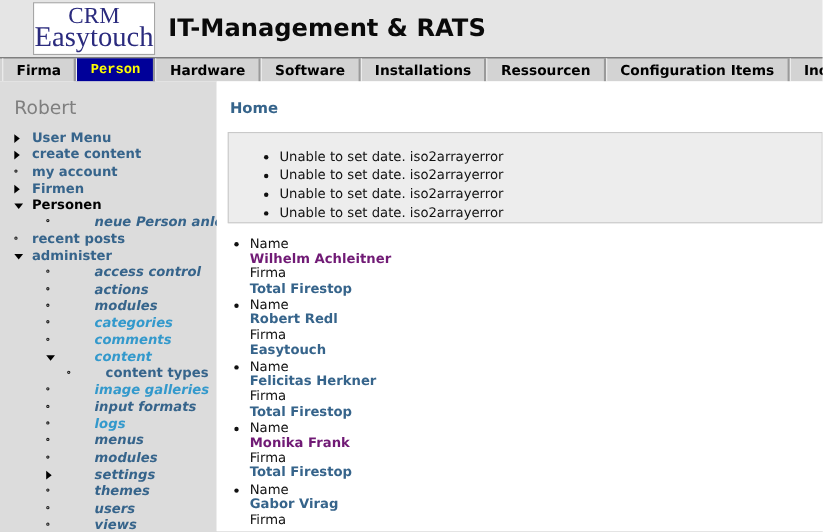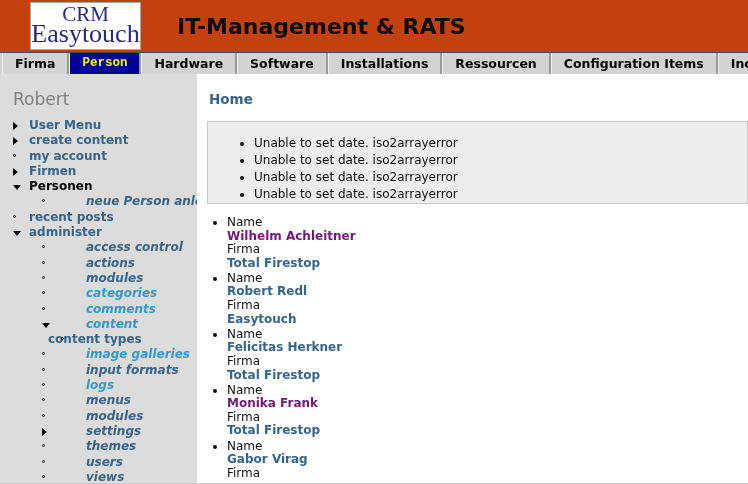--- a/index.html
+++ b/index.html
@@ -1,21 +1,21 @@
 <!DOCTYPE html>
 <html><head>
 <meta charset="utf-8">
 <style>
   * { margin:0; padding:0; box-sizing:border-box; }
   html,body { background:#fff; }
   body { font-family:"DejaVu Sans","Liberation Sans",sans-serif; }
   .screen { position:relative; width:748px; height:484px; overflow:hidden; background:#fff; border-bottom:1px solid #ccc; }
 
   
-  .hdr { height:52px; background:#c2410c; display:flex; align-items:center; position:relative;padding-left:24px; }
+  .hdr { height:52px; background:#e5e5e5; display:flex; align-items:center; position:relative; }
   .logo { position:absolute; left:30px; top:2px; width:111px; height:48px; background:#fff;
           border:1px solid #a6a6a6; text-align:center; color:#2b2b7e;
           font-family:"Liberation Serif","DejaVu Serif",serif; overflow:hidden; }
   .logo-top { font-size:21px; line-height:20px; margin-top:1px; }
   .logo-bottom { font-size:26px; line-height:24px; margin-top:-2px; }
   .title { margin-left:153px; font-size:22px; font-weight:bold; color:#0a0a0a; letter-spacing:0px; }
 
   
   .tabs { height:22px; background:#d3d3d3; border-top:1px solid #4a4a4a; display:flex; align-items:stretch; padding-left:2px; }
   .tab { font-size:12.5px; font-weight:bold; color:#000; padding:3px 12px 0 12px;
@@ -23,21 +23,21 @@
   .tab.active { background:#000099; color:#ffff00;font-family:Liberation Mono, monospace; }
 
   
   .bodywrap { display:flex; height:410px; }
   .sidebar { width:197px; background:#dcdcdc; height:100%; overflow:hidden; flex:none; }
   .user { font-size:17px; color:#7f7f7f; margin:15px 0 9px 13px; }
   .menu { list-style:none; }
   .menu li { position:relative; line-height:15.3px; font-size:12px; font-weight:bold; white-space:nowrap; }
   .menu li.l1 { padding-left:29px; }
   .menu li.l2 { padding-left:86px;font-style:italic; }
-  .menu li.l3 { padding-left:48px; }
+  .menu li.l3 { padding-left:96px; }
   .menu li.l1 .bullet { left:13px; }
   .menu li.l2 .bullet { left:42px; }
   .menu li.l3 .bullet { left:61px; }
   .bullet { position:absolute; display:block; }
   .bullet.collapsed { top:4px; width:0; height:0; border-left:5px solid #000;
                       border-top:4px solid transparent; border-bottom:4px solid transparent; }
   .bullet.expanded { top:6px; width:0; height:0; border-top:5px solid #000;
                      border-left:4px solid transparent; border-right:4px solid transparent; }
   .bullet.leaf { top:5px; width:3px; height:3px; border:1.6px solid #1a1a1a; border-radius:50%; background:transparent; }
   .menu a { text-decoration:none; cursor:pointer; }

